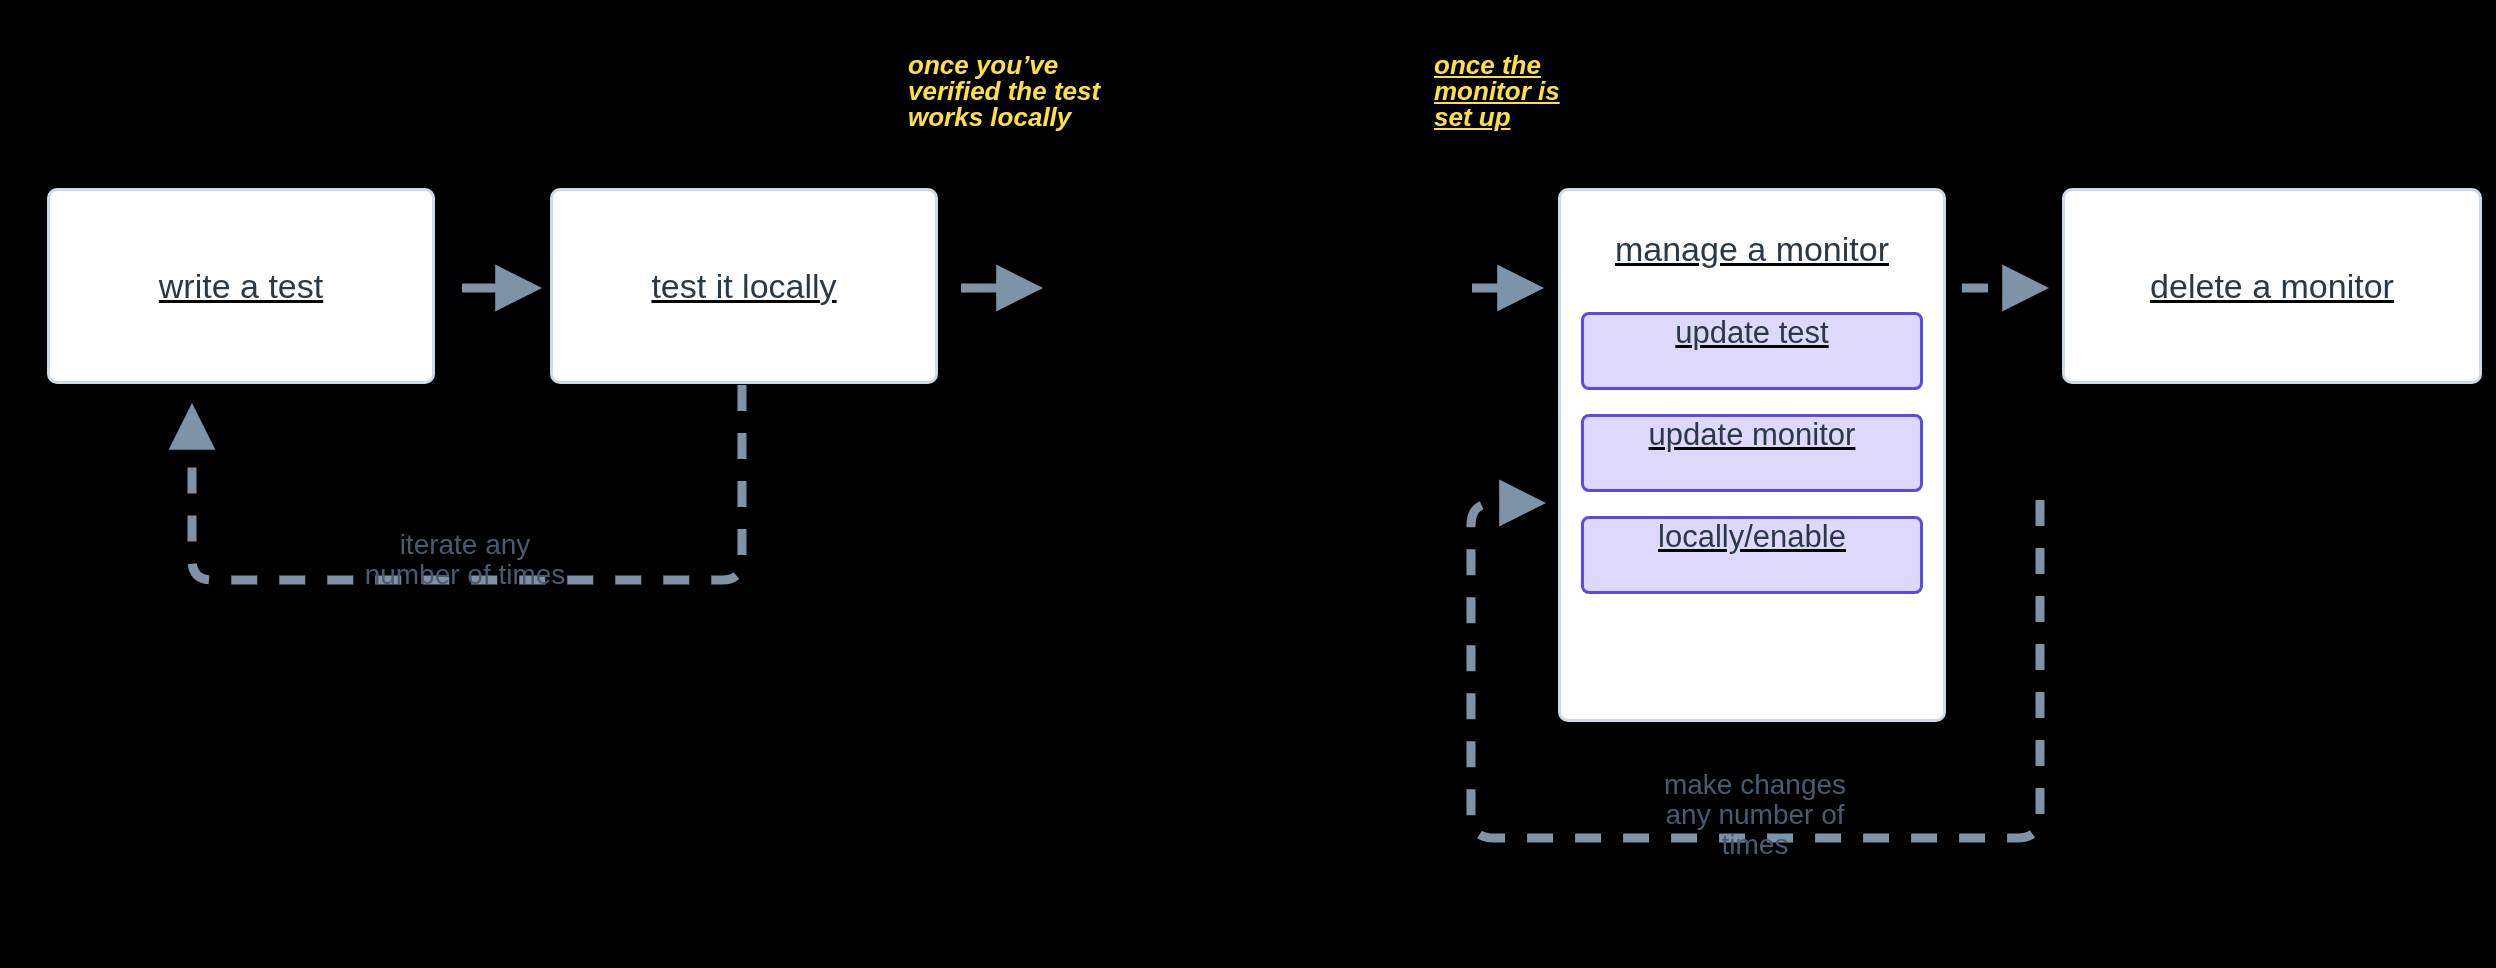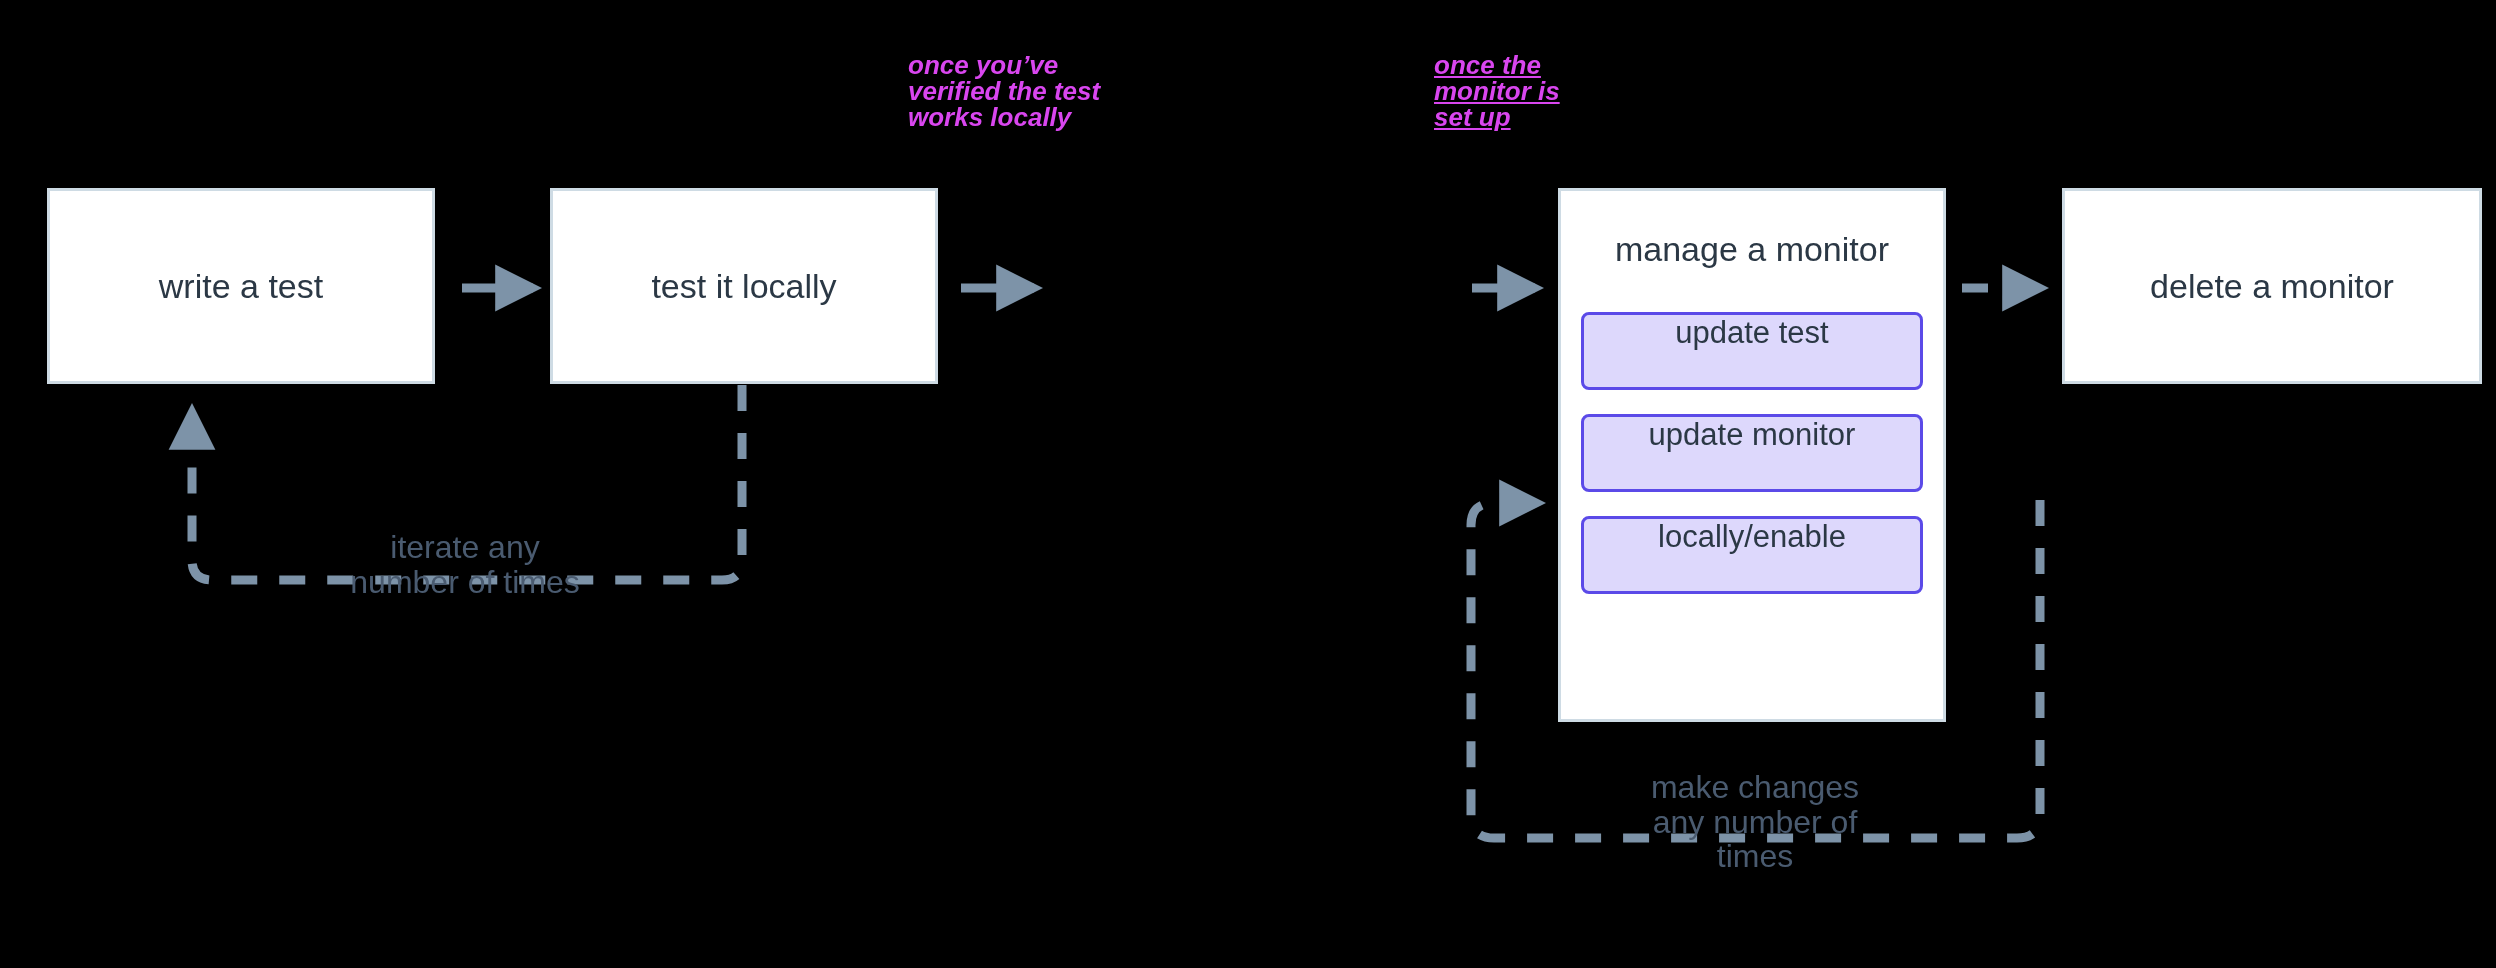--- a/index.html
+++ b/index.html
@@ -20,25 +20,26 @@
     left: 0;
     top: 0;
     width: 2496px;
     height: 968px;
     pointer-events: none;
   }
   .node {
     position: absolute;
     background: #ffffff;
     border: 3px solid #cedbe4;
-    border-radius: 0;
+    border-radius: 10px;
     box-sizing: border-box;
     display: flex;
     flex-direction: column;
     align-items: center;
+    text-decoration: underline;
   }
   .node-label {
     color: #2b3845;
     font-size: 34px;
     line-height: 1.2;
     white-space: nowrap;
   }
   .node.simple {
     justify-content: center;
   }
@@ -58,31 +59,31 @@
     height: 78px;
     margin-top: 24px;
   }
   .subnode-label {
     color: #2b3845;
     font-size: 31px;
     white-space: nowrap;
   }
   .annotation {
     position: absolute;
-    color: #d946ef;
+    color: #fde047;
     font-size: 26px;
     font-style: italic;
     font-weight: bold;
     line-height: 1.0;
     white-space: pre-line;
   }
   .edge-label {
     position: absolute;
     color: #4a5b70;
-    font-size: 32px;
+    font-size: 28px;
     line-height: 1.08;
     text-align: center;
     white-space: pre-line;
   }
 </style>
 </head>
 <body>
 
 <div id="canvas">
 

